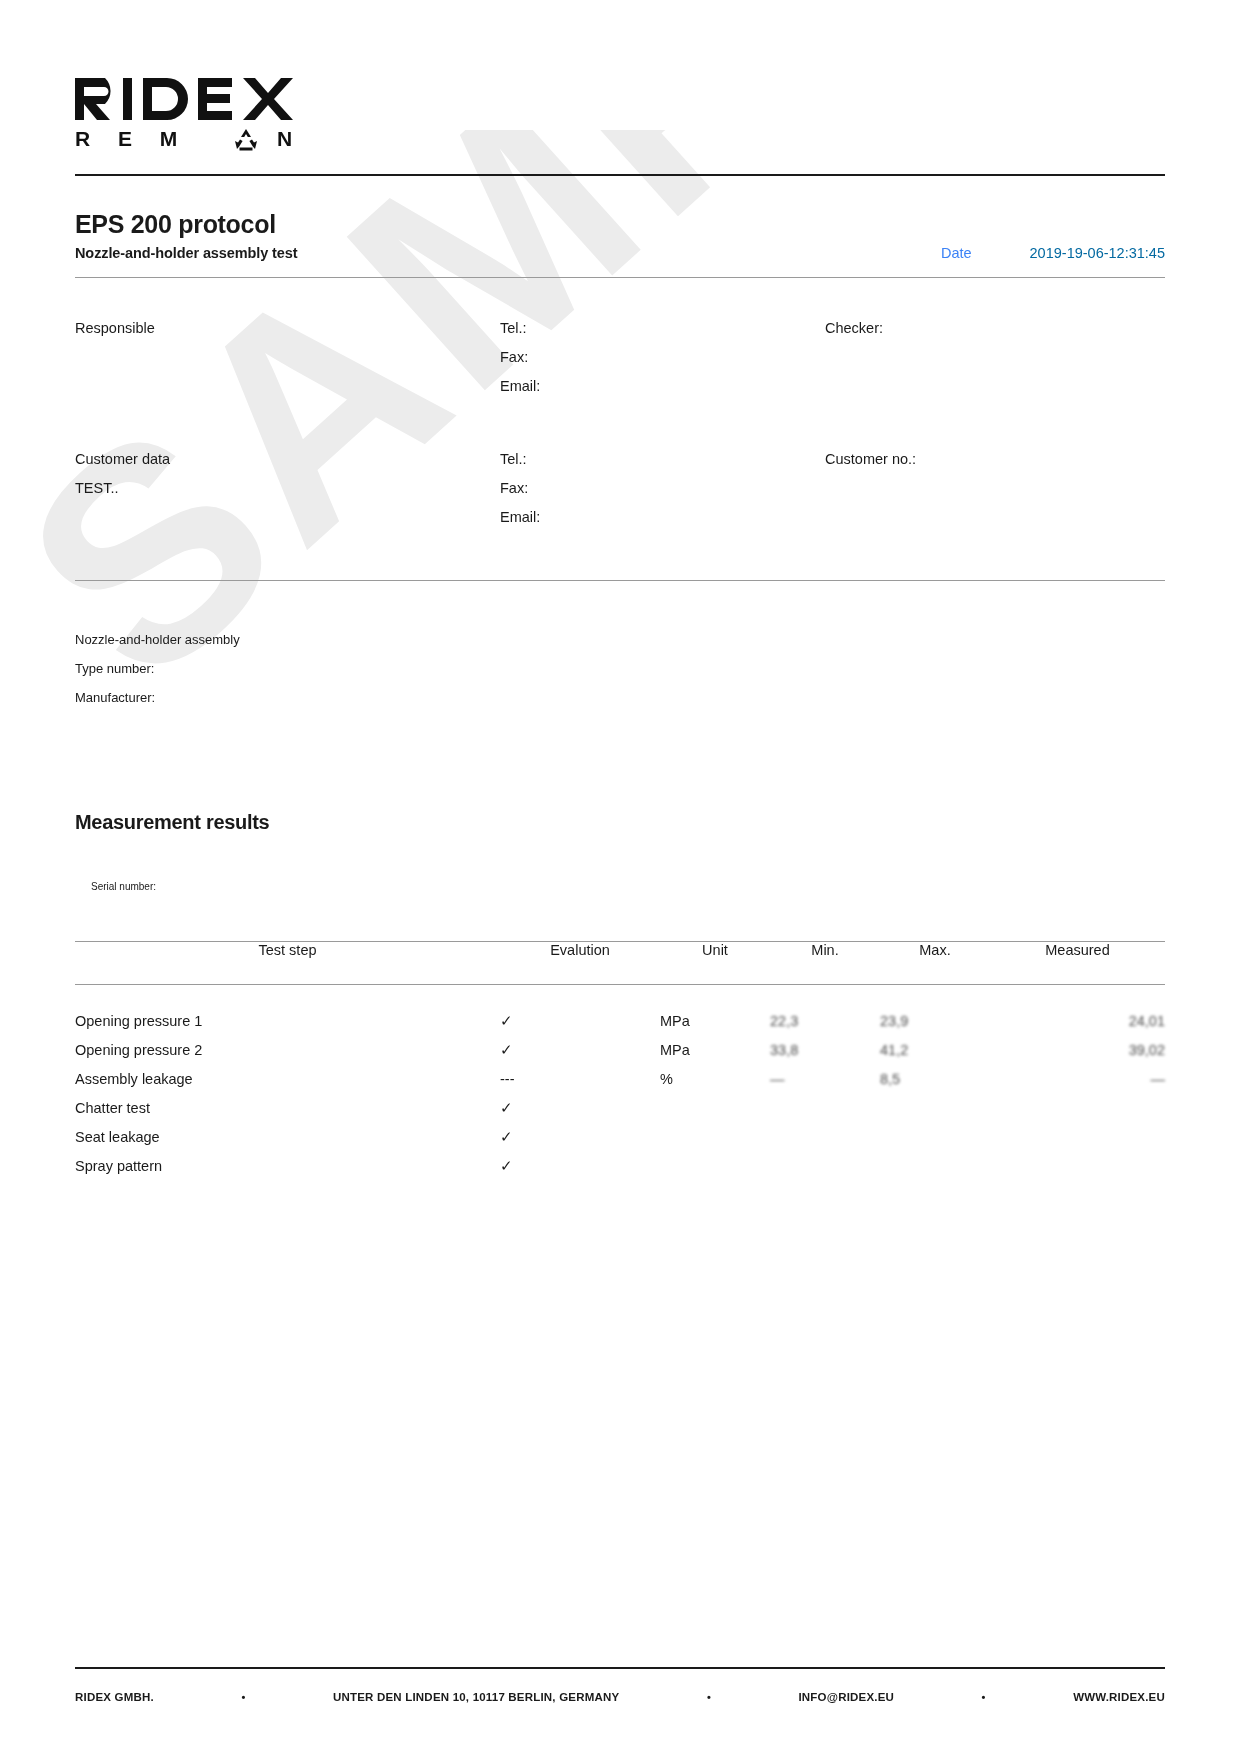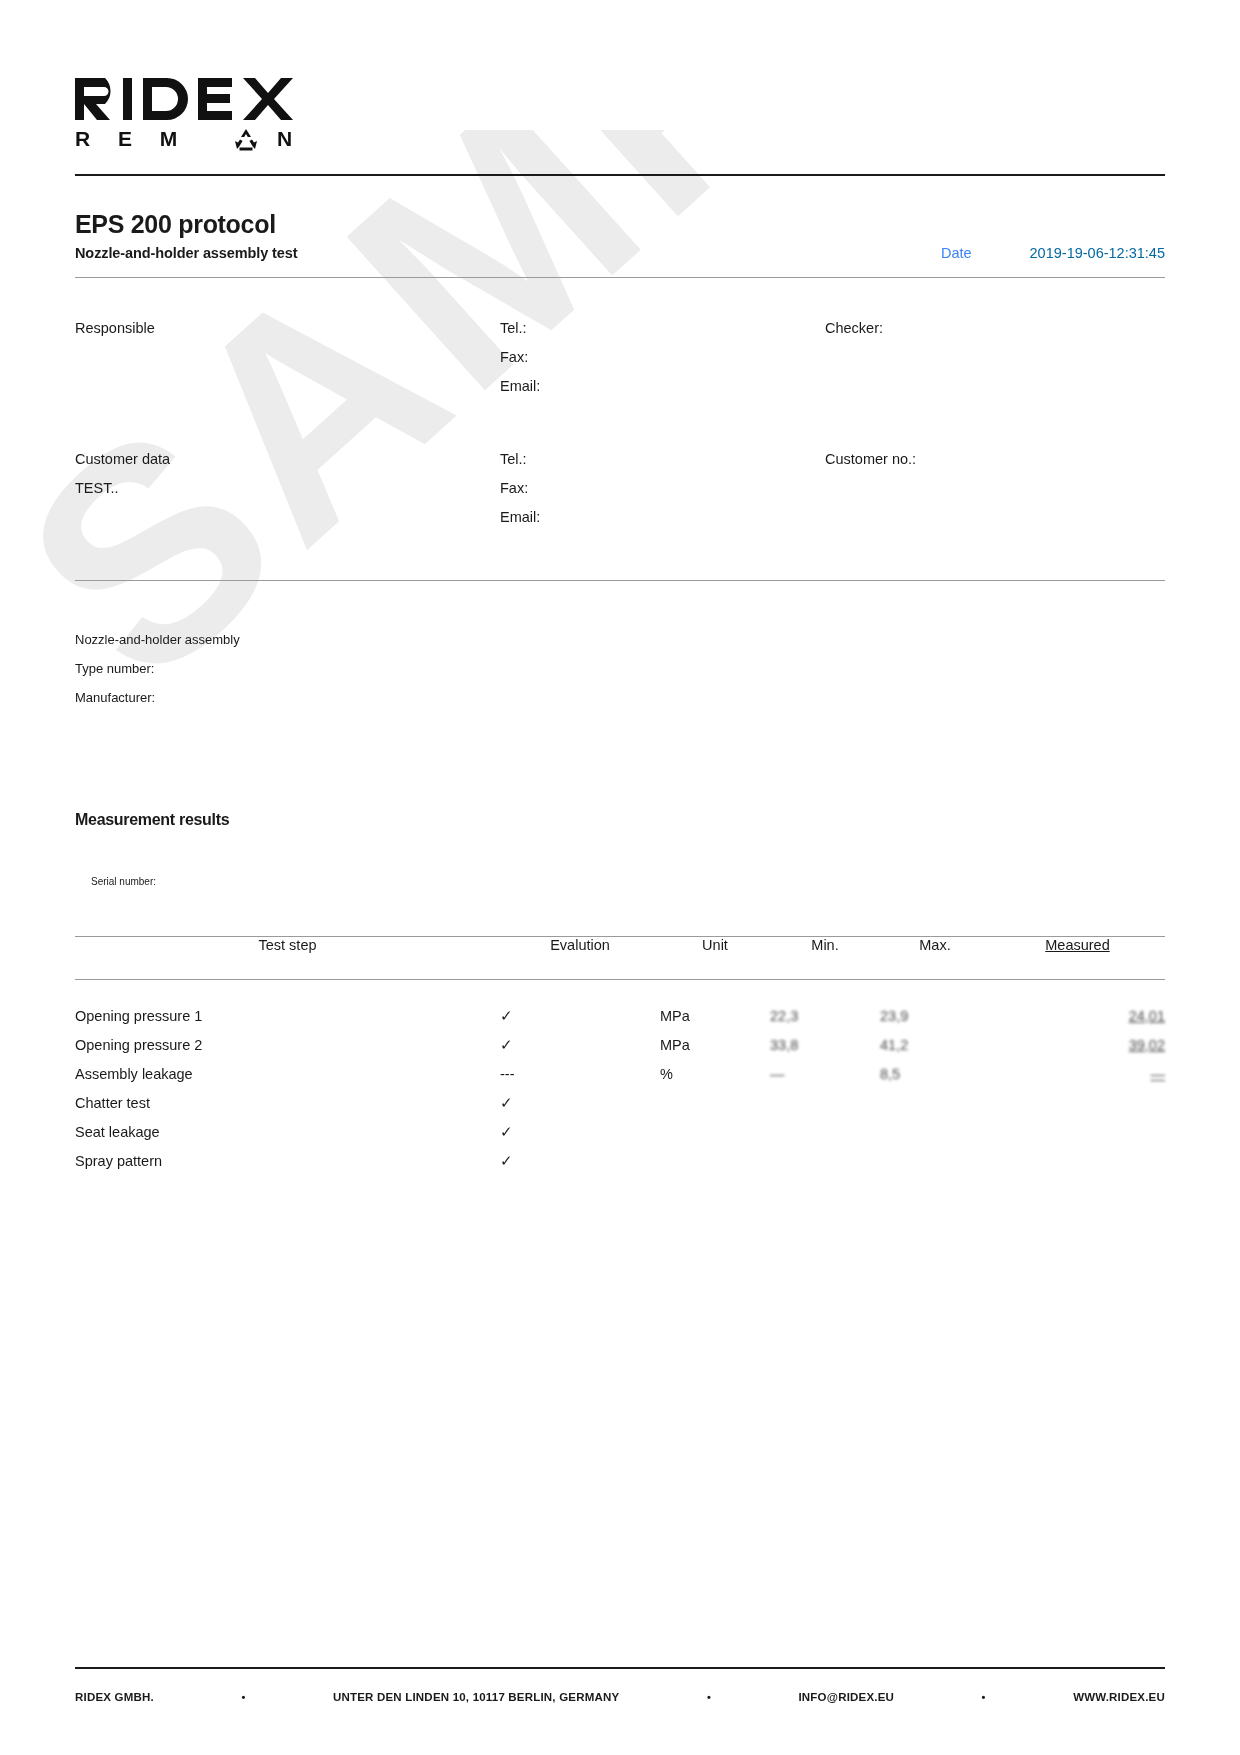--- a/index.html
+++ b/index.html
@@ -129,21 +129,21 @@
 
   .assembly-block {
     margin-top: 44px;
     font-size: 13px;
     line-height: 29px;
   }
   .assembly-block p { margin: 0; }
 
   
   h2.section-title {
-    font-size: 16px;
+    font-size: 20px;
     font-weight: bold;
     letter-spacing: -0.3px;
     margin: 0;
     padding-top: 99px;
   }
   .serial-line {
     font-size: 10px;
     margin: 16px;
     padding-top: 31px;
   }
@@ -171,21 +171,21 @@
   table.results td {
     padding: 0 0 5px 0;
     line-height: 24px;
     vertical-align: top;
   }
   .col-step   { width: 425px; }
   .col-eval   { width: 160px; }
   .col-unit   { width: 110px; }
   .col-min    { width: 110px; text-align: left; }
   .col-max    { width: 110px; text-align: left; }
-  .col-meas   { text-align: right; text-decoration: underline; }
+  .col-meas   { text-align: right; }
   th.col-min, th.col-max { text-align: left; }
   th.col-meas { text-align: right; }
   td.col-min, td.col-max { text-align: left; }
   td.col-meas { text-align: right; }
   .blur {
     filter: blur(1.4px);
     color: #4a4a4a;
   }
   .check { font-size: 15px; }
 

